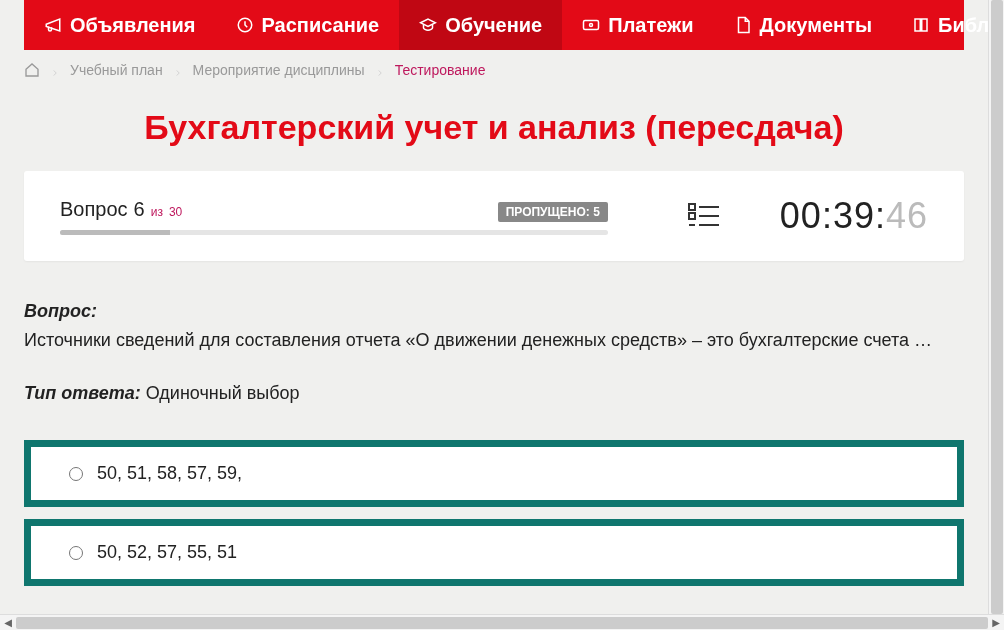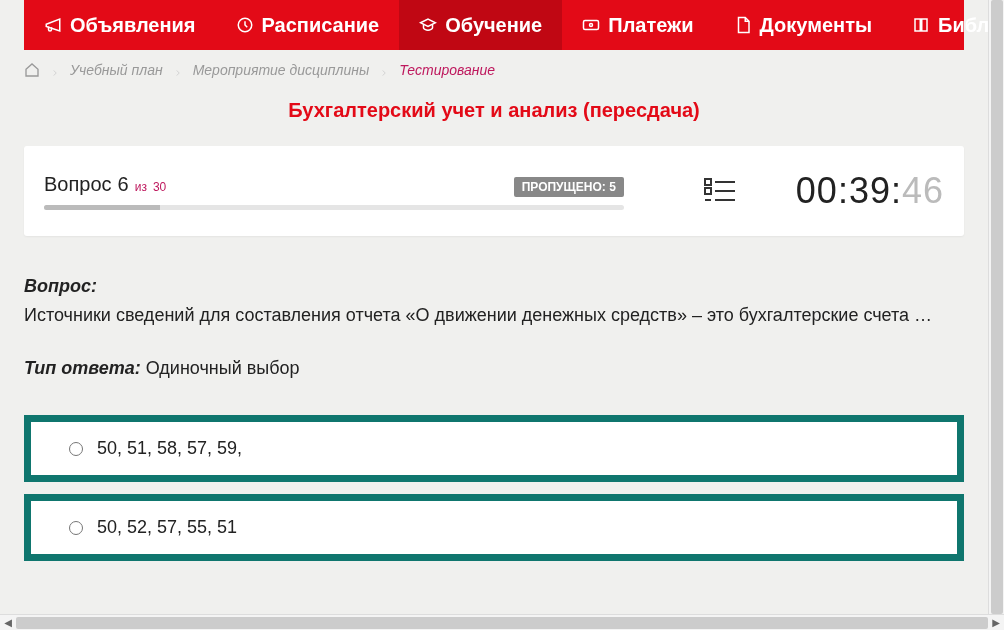--- a/index.html
+++ b/index.html
@@ -48,48 +48,47 @@
       height: 18px;
     }
     .nav-icon svg { width: 100%; height: 100%; }
     .breadcrumb {
       display: flex;
       align-items: flex-end;
       padding: 12px 0;
       gap: 10px;
       color: #999;
       font-size: 14px;
-      font-style: italic;
     }
     .breadcrumb-home {
       width: 16px; height: 16px;
       display: inline-flex;
     }
     .breadcrumb-sep {
       width: 10px; height: 10px;
       display: inline-flex;
     }
     .breadcrumb-link {
       color: #999;
       cursor: pointer;
     }
     .breadcrumb-current {
       color: #be185d;
     }
     .page-title {
       text-align: center;
       color: #e30a17;
-      font-size: 20px;
-      font-weight: bold;
-      margin: 9px 0 24px;
+      font-size: 34px;
+      font-weight: bold;
+      margin: 18px 0 24px;
     }
     .status-panel {
       background: #fff;
       border-radius: 3px;
-      padding: 24px 20px;
+      padding: 24px 36px;
       display: flex;
       align-items: center;
       box-shadow: 0 1px 2px rgba(0,0,0,0.05);
       margin-bottom: 40px;
     }
     .question-progress {
       flex: 1;
     }
     .question-label {
       font-size: 20px;

